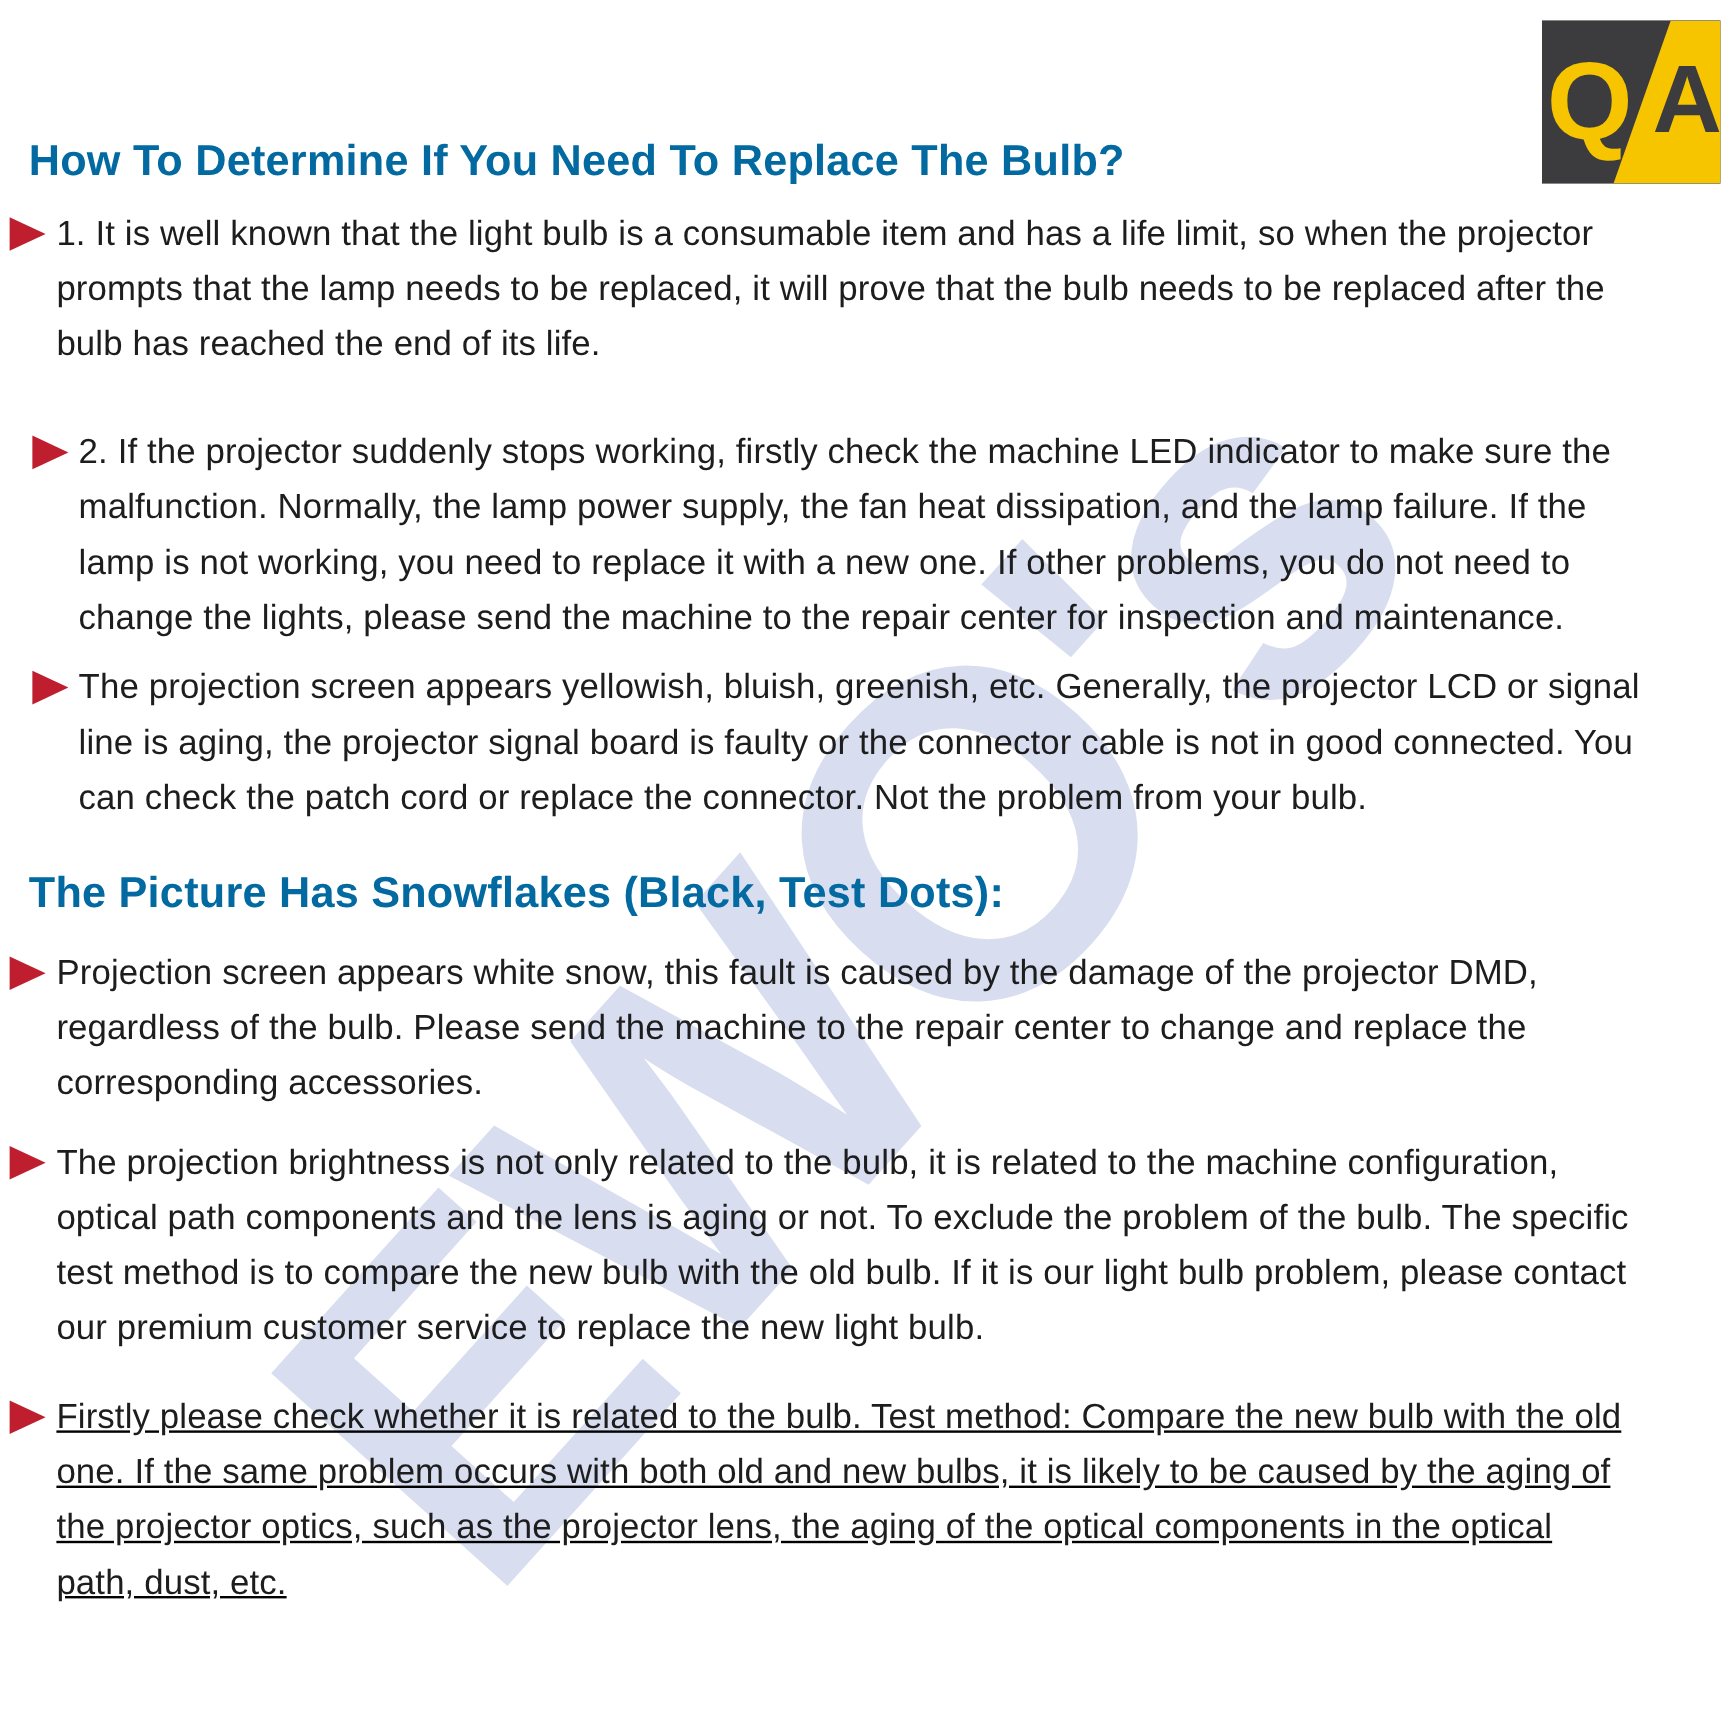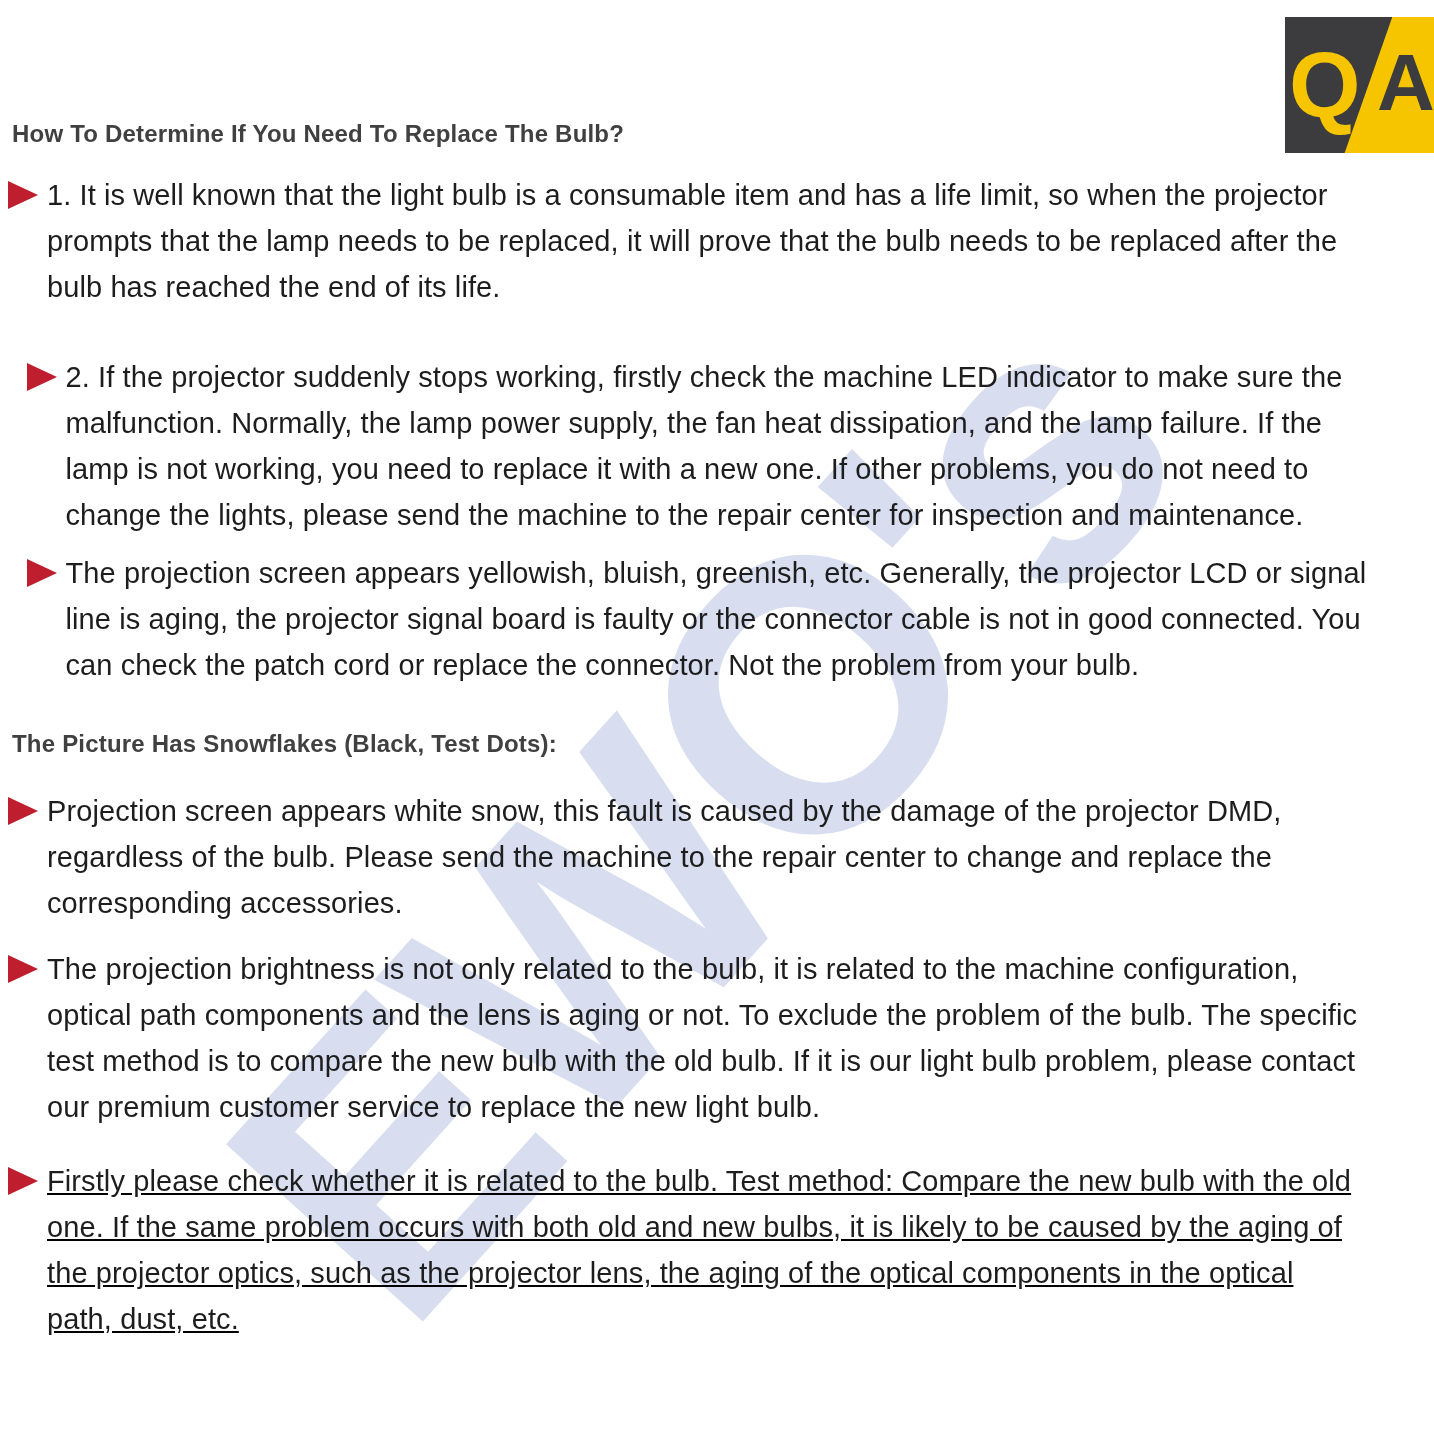--- a/index.html
+++ b/index.html
@@ -53,25 +53,25 @@
     font-size:80px;line-height:1;
     font-weight:700;color:#3c3b3d;
   }
   
   .content{
     position:relative;
     z-index:1;
     padding:0 38px 0 8px;
   }
   .heading{
-    margin:4px;
-    font-size:24px;
+    margin:16px;
+    font-size:36px;
     line-height:40px;
     font-weight:700;
-    color:#404040;
+    color:#0369a1;
     letter-spacing:0.2px;
   }
   .bullet{
     display:flex;
     align-items:flex-start;
   }
   .tri{
     flex:0 0 auto;
     width:0;height:0;
     margin:9px 9px 0 0;

